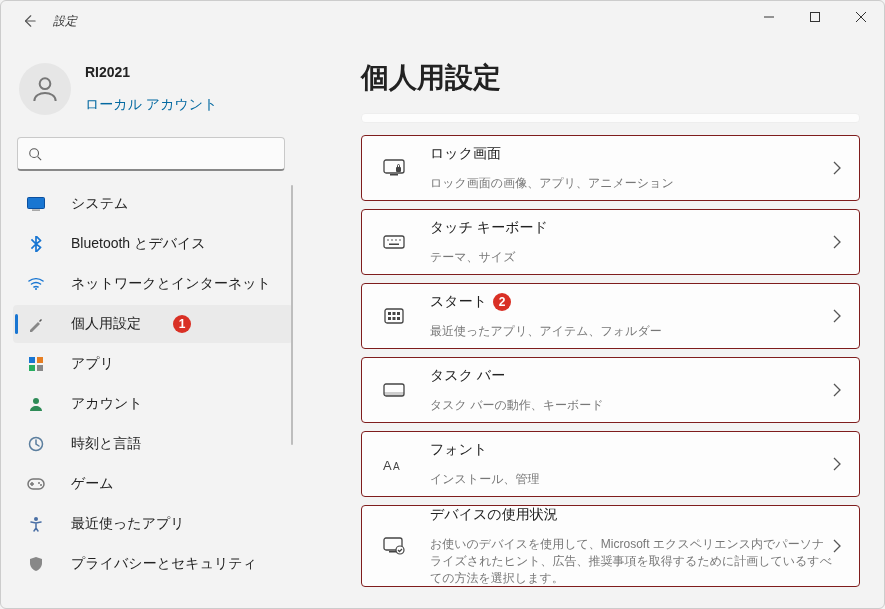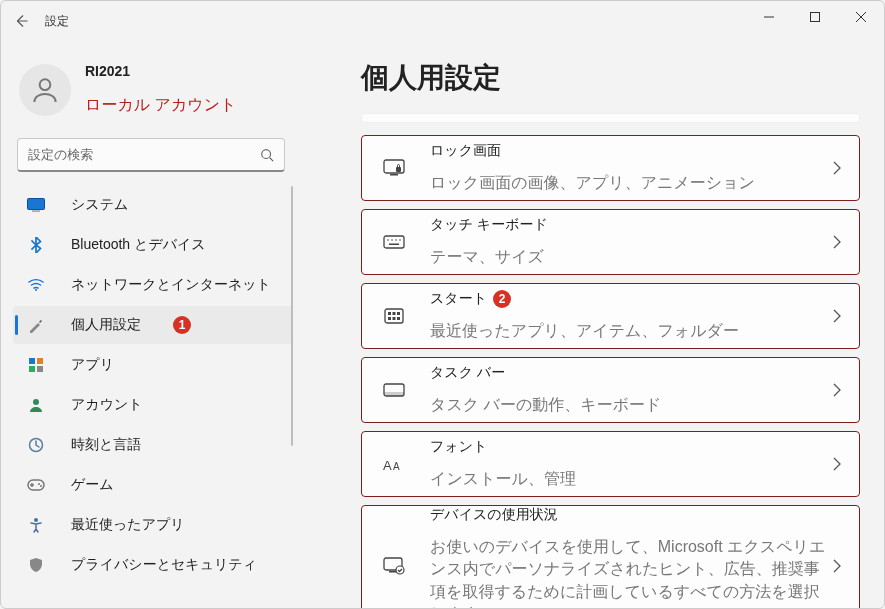--- a/index.html
+++ b/index.html
@@ -1,29 +1,29 @@
 <!DOCTYPE html>
 <html><head>
 <meta charset="utf-8">
 <style>
 * { box-sizing: border-box; margin: 0; padding: 0; font-family: "Yu Gothic UI", "Segoe UI", sans-serif; }
 body { background: #f3f3f3; width: 885px; height: 609px; overflow: hidden; border: 1px solid #ccc; border-radius: 6px; position: relative; }
 
-.titlebar { height: 40px; display: flex; align-items: center; padding: 0 0; }
+.titlebar { height: 40px; display: flex; align-items: center; padding: 0 8px; font-style: italic; }
 .titlebar .back { width: 40px; height: 40px; display:flex; align-items:center; justify-content:center; color:#555; }
 .titlebar .ttl { font-size: 12px; color:#333; margin-left:4px; }
 .winctrl { position:absolute; top:0; right:0; display:flex; }
 .winctrl div { width:46px; height:32px; display:flex; align-items:center; justify-content:center; color:#333; }
 
 .content { display:flex; height: calc(100% - 40px); }
 .sidebar { width: 300px; padding: 12px 8px 0 12px; display:flex; flex-direction:column; position:relative; }
 .user { display:flex; align-items:center; gap:14px; padding: 10px 6px 18px 6px; }
 .avatar { width:52px; height:52px; border-radius:50%; background:#e6e6e6; display:flex; align-items:center; justify-content:center; color:#777; }
 .uname { font-size:14px; font-weight:600; color:#222; }
-.usub  { font-size:16px; color:#b91c1c;margin-top:16px; }
+.usub  { font-size:14px; color:#0369a1;margin-top:16px; }
 
 .search { display:flex; align-items:center; border:1px solid #c9c9c9; border-bottom:2px solid #888; border-radius:4px; background:#fbfbfb; height:34px; padding:0 10px; margin: 4px 8px 14px 4px; }
 .search .ph { flex:1; font-size:13px; color:#666; }
 .search .si { color:#555; }
 
 .navlist { flex:1; overflow:hidden; position:relative; }
 .nav-item { display:flex; align-items:center; gap:26px; height:38px; padding:0 10px 0 14px; border-radius:4px; font-size:14px; color:#222; position:relative; cursor:default; margin-bottom: 2px; }
 .nav-item.selected { background:#eaeaea; }
 .nav-item.selected::before { content:""; position:absolute; left:2px; top:9px; bottom:9px; width:3px; background:#1976d2; border-radius:2px; }
 .nav-ico { width:18px; height:18px; display:flex; align-items:center; justify-content:center; flex-shrink:0; }
@@ -32,21 +32,21 @@
 .annot { display:inline-flex; align-items:center; justify-content:center; width:18px; height:18px; border-radius:50%; background:#d93025; color:#fff; font-size:12px; font-weight:600; margin-left:6px; }
 
 .main { flex:1; padding: 4px 24px 0 60px; overflow:hidden; }
 .page-title { font-size:28px; font-weight:600; color:#222; margin: 14px 0 16px 0; }
 .partial { height:10px; border:1px solid #eee; border-radius:4px; background:#fdfdfd; margin-bottom:12px; }
 
 .card { background:#fdfdfd; border:1px solid #7f1d1d; border-radius:4px; display:flex; align-items:center; padding: 0 18px; min-height:66px; margin-bottom:8px; cursor:default; }
 .card .cico { width:28px; display:flex; align-items:center; justify-content:center; color:#444; }
 .card .ctxt { flex:1; margin-left: 22px; }
 .card .cttl { font-size:14px; color:#222; display:flex; align-items:center; }
-.card .csub { font-size:16px; color:#777; margin-top:12px; line-height:1.4; }
+.card .csub { font-size:12px; color:#777; margin-top:12px; line-height:1.4; }
 .card .chev { color:#555; }
 .card.tall { min-height:74px; }
 svg { display:block; }
 </style>
 </head>
 <body>
 
 <div class="titlebar">
   <div class="back">
     <svg width="14" height="14" viewBox="0 0 16 16">
@@ -84,21 +84,20 @@
             <path d="M4 21c0-4 4-6 8-6s8 2 8 6" fill="none" stroke="currentColor" stroke-width="1.5"></path>
           </svg>
       </div>
       <div>
         <div class="uname">RI2021</div>
         <div class="usub">ローカル アカウント</div>
       </div>
     </div>
 
     <div class="search">
-      <div class="ph">設定の検索</div>
       <div class="si">
           <svg width="14" height="14" viewBox="0 0 16 16">
             <circle cx="7" cy="7" r="5" fill="none" stroke="currentColor" stroke-width="1.2"></circle>
             <path d="M11 11l4 4" stroke="currentColor" stroke-width="1.2"></path>
           </svg>
         </div>
     </div>
 
     <div class="navlist">
       <div class="nav-item">

